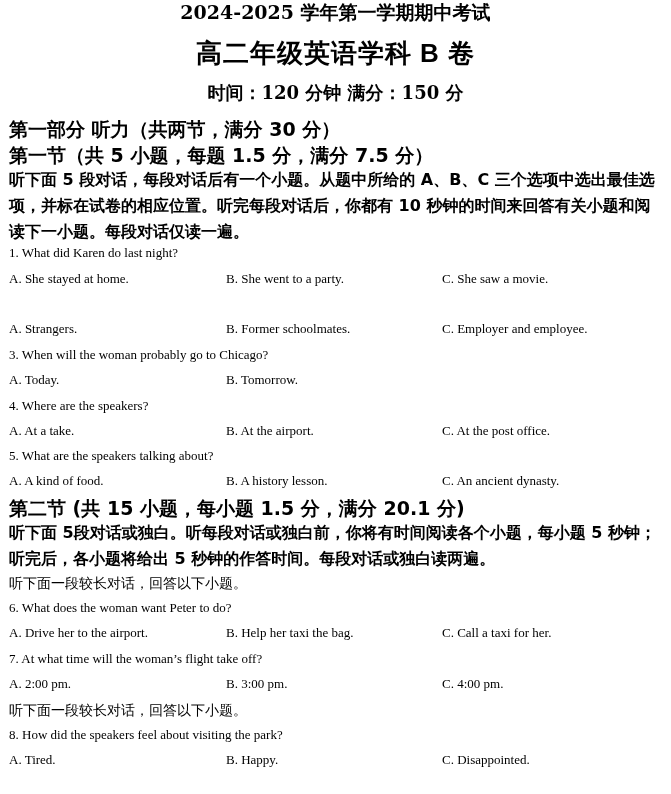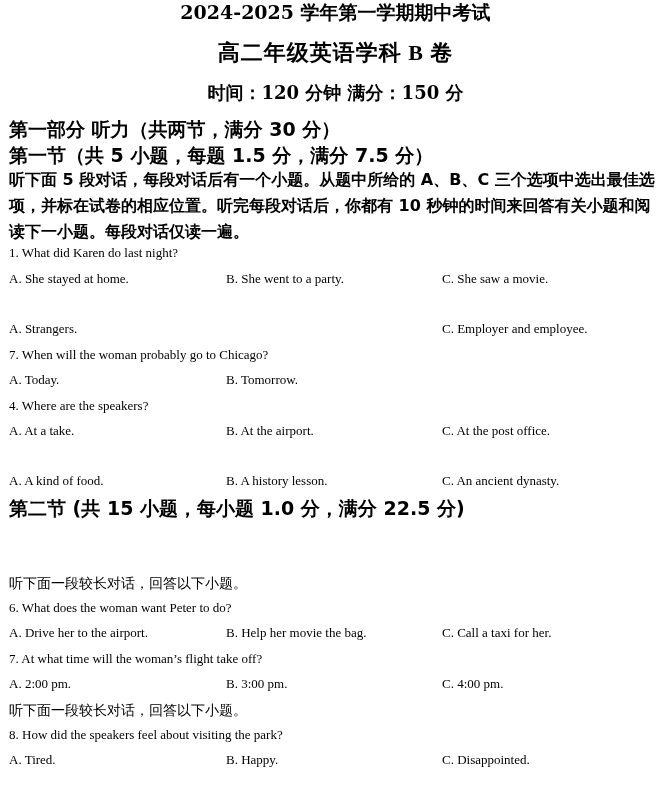--- a/index.html
+++ b/index.html
@@ -31,23 +31,23 @@
     .exam-year {
       top: 0px;
       font-size: 19px;
       font-weight: bold;
       font-family: "DejaVu Serif", "Liberation Serif", serif;
       letter-spacing: 0px;
       line-height: 24px;
     }
     .exam-title {
       top: 34px;
-      font-size: 22px;
+      font-size: 26px;
       font-weight: bold;
-      font-family: Liberation Serif, serif;
+      font-family: Liberation Sans, sans-serif;
       letter-spacing: 1px;
       line-height: 40px;
     }
     .exam-meta {
       top: 80px;
       font-size: 18px;
       font-weight: bold;
       font-family: "DejaVu Serif", "Liberation Serif", serif;
       line-height: 26px;
     }
@@ -114,50 +114,53 @@
 
   <div class="line q" style="top:244px;">1. What did Karen do last night?</div>
   <div class="opts" style="top:270px;">
     <span class="opt a">A. She stayed at home.</span>
     <span class="opt b">B. She went to a party.</span>
     <span class="opt c">C. She saw a movie.</span>
   </div>
 
   <div class="opts" style="top:320px;">
     <span class="opt a">A. Strangers.</span>
+    <span class="opt b">B. Former schoolmates.</span>
     <span class="opt c">C. Employer and employee.</span>
   </div>
 
-  <div class="line q" style="top:346px;">7. When will the woman probably go to Chicago?</div>
+  <div class="line q" style="top:346px;">3. When will the woman probably go to Chicago?</div>
   <div class="opts" style="top:371px;">
     <span class="opt a">A. Today.</span>
     <span class="opt b">B. Tomorrow.</span>
   </div>
 
   <div class="line q" style="top:397px;">4. Where are the speakers?</div>
   <div class="opts" style="top:422px;">
     <span class="opt a">A. At a take.</span>
     <span class="opt b">B. At the airport.</span>
     <span class="opt c">C. At the post office.</span>
   </div>
 
+  <div class="line q" style="top:447px;">5. What are the speakers talking about?</div>
   <div class="opts" style="top:472px;">
     <span class="opt a">A. A kind of food.</span>
     <span class="opt b">B. A history lesson.</span>
     <span class="opt c">C. An ancient dynasty.</span>
   </div>
 
-  <div class="line heading" style="top:497px;">第二节 (共 15 小题，每小题 1.0 分，满分 22.5 分)</div>
+  <div class="line heading" style="top:497px;">第二节 (共 15 小题，每小题 1.5 分，满分 20.1 分)</div>
+  <div class="line instr" style="top:520px;">听下面 5段对话或独白。听每段对话或独白前，你将有时间阅读各个小题，每小题 5 秒钟；听完后，各小题将给出 5 秒钟的作答时间。每段对话或独白读两遍。</div>
 
   <div class="line note" style="top:573px;">听下面一段较长对话，回答以下小题。</div>
 
   <div class="line q" style="top:599px;">6. What does the woman want Peter to do?</div>
   <div class="opts" style="top:624px;">
     <span class="opt a">A. Drive her to the airport.</span>
-    <span class="opt b">B. Help her movie the bag.</span>
+    <span class="opt b">B. Help her taxi the bag.</span>
     <span class="opt c">C. Call a taxi for her.</span>
   </div>
 
   <div class="line q" style="top:650px;">7. At what time will the woman’s flight take off?</div>
   <div class="opts" style="top:675px;">
     <span class="opt a">A. 2:00 pm.</span>
     <span class="opt b">B. 3:00 pm.</span>
     <span class="opt c">C. 4:00 pm.</span>
   </div>
 

